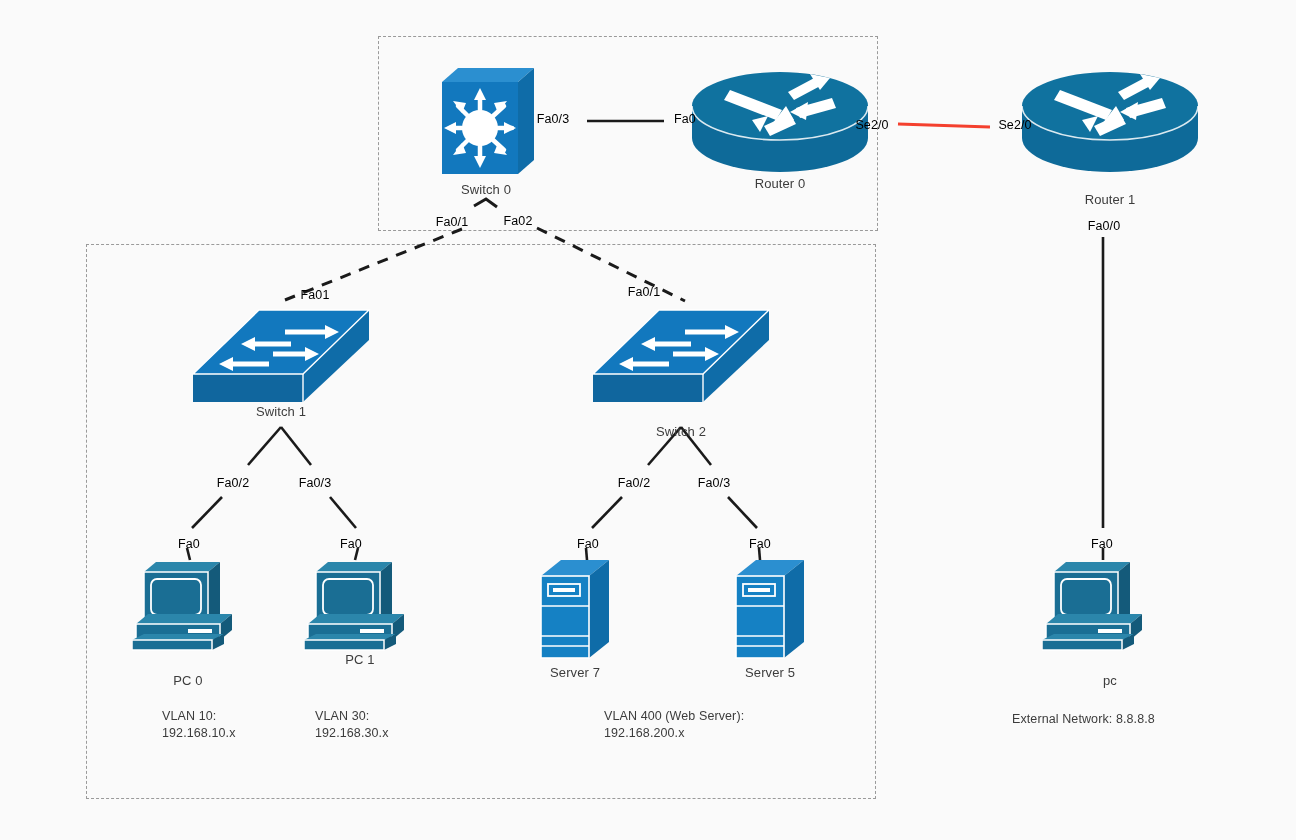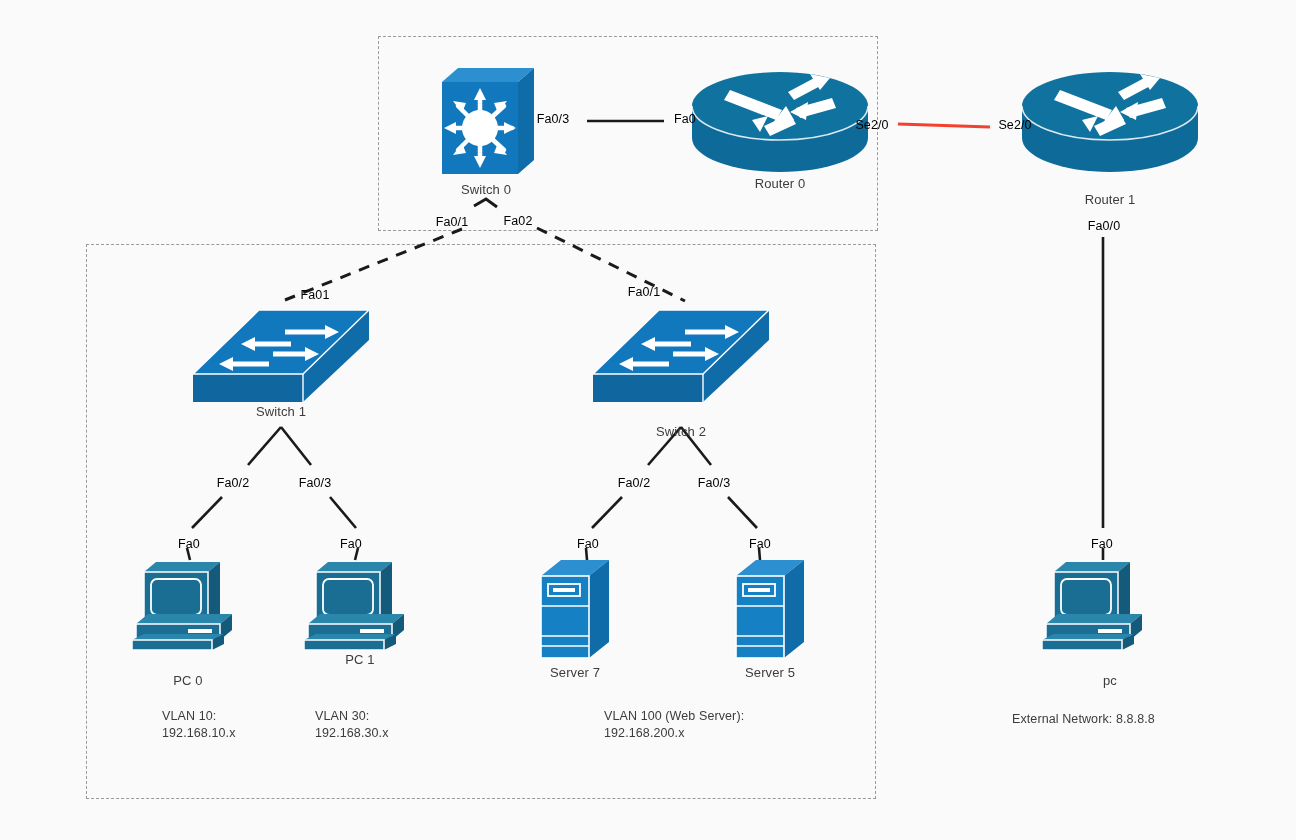--- a/index.html
+++ b/index.html
@@ -327,17 +327,17 @@
   <div class="port-label" style="left:189px; top:537px;">Fa0</div>
   <div class="port-label" style="left:351px; top:537px;">Fa0</div>
   <div class="port-label" style="left:588px; top:537px;">Fa0</div>
   <div class="port-label" style="left:760px; top:537px;">Fa0</div>
   <div class="port-label" style="left:1102px; top:537px;">Fa0</div>
 
   <div class="vlan-label" style="left:142px; top:708px;margin-left:20px;">VLAN 10:
 192.168.10.x</div>
   <div class="vlan-label" style="left:315px; top:708px;">VLAN 30:
 192.168.30.x</div>
-  <div class="vlan-label" style="left:604px; top:708px;">VLAN 100 (Web Server):
+  <div class="vlan-label" style="left:604px; top:708px;">VLAN 400 (Web Server):
 192.168.200.x</div>
   <div class="vlan-label" style="left:1012px; top:711px;">External Network: 8.8.8.8</div>
 
 </div>
 
 </body></html>

